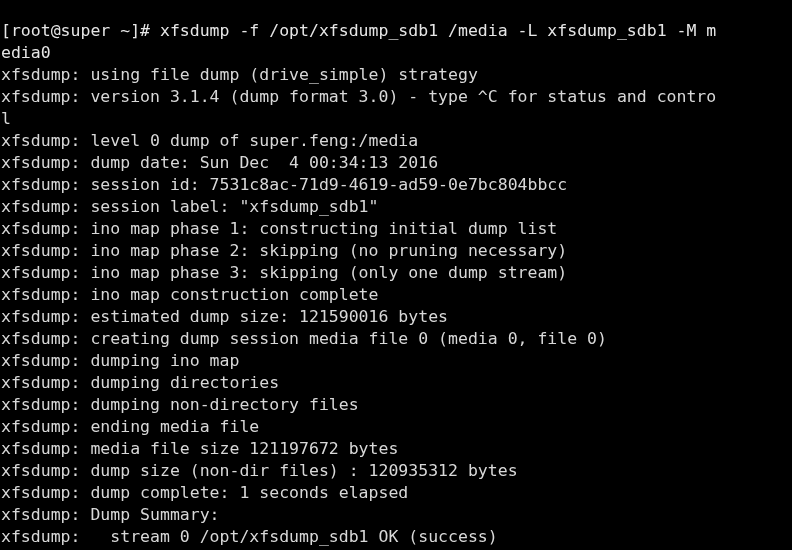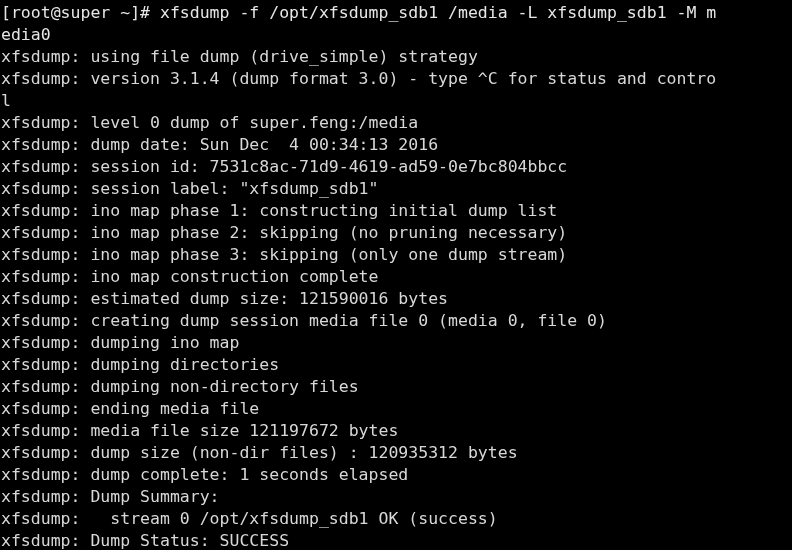--- a/index.html
+++ b/index.html
@@ -15,21 +15,21 @@
   }
   #terminal {
     width: 792px;
     height: 550px;
     background: #000000;
     color: #d8d8d8;
     font-family: "DejaVu Sans Mono", "Liberation Mono", monospace;
     font-size: 16.5px;
     line-height: 22px;
     letter-spacing: 0px;
-    padding: 2px 0 0 1px;
+    padding: 20px 0 0 1px;
     box-sizing: border-box;
     overflow: hidden;
     white-space: pre;
   }
   .line {
     white-space: pre;
     height: 22px;
     overflow: hidden;
     font-family: "DejaVu Sans Mono", "Liberation Mono", monospace;
   }

